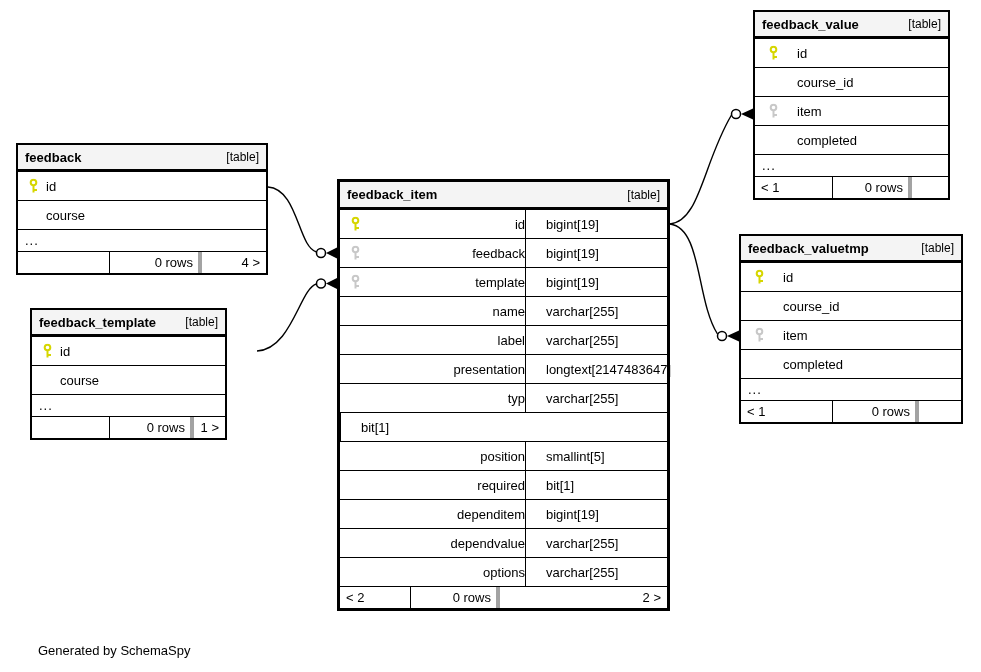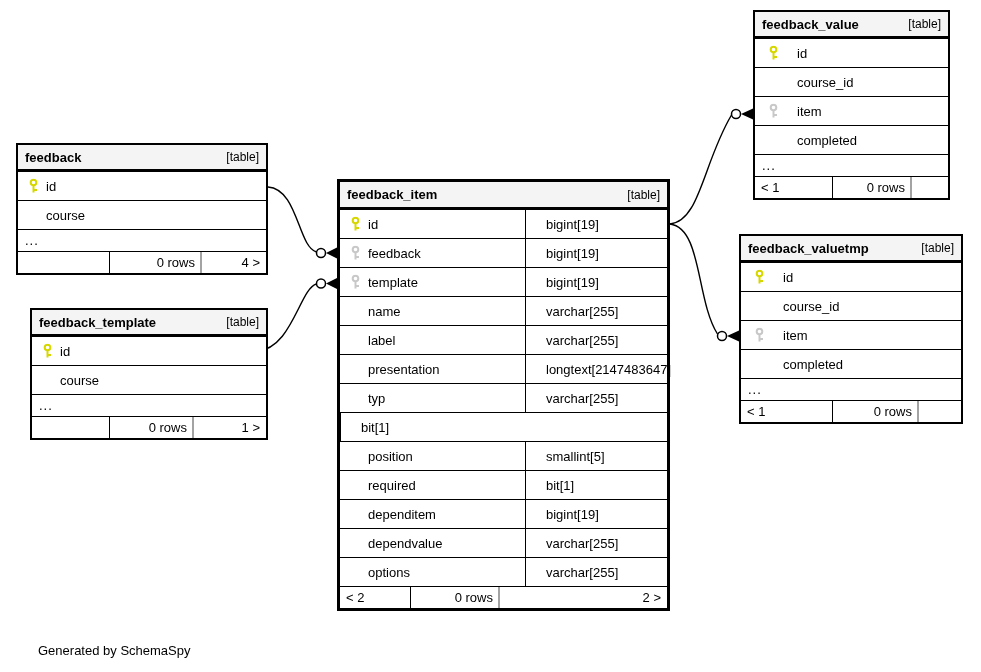--- a/index.html
+++ b/index.html
@@ -3,21 +3,21 @@
 <meta charset="utf-8">
 <style>
   html,body{margin:0;padding:0;background:#ffffff;}
   body{position:relative;width:981px;height:672px;overflow:hidden;
        font-family:"Liberation Sans","DejaVu Sans",sans-serif;color:#000;}
   .wires{position:absolute;left:0;top:0;pointer-events:none;}
   .wire{fill:none;stroke:var(--wire,#000);stroke-width:1.4px;}
   .dot{fill:#fff;stroke:var(--wire,#000);stroke-width:1.5px;}
   .arrow{fill:var(--wire,#000);}
   .tbl{position:absolute;background:#fff;border:2px solid #000;font-size:13px;box-sizing:border-box;}
-  .tbl.focus{border-width:3px;}
+  .tbl.focus{border-width:3px;text-align:right;}
   .thead{background:var(--header-bg,#f4f4f4);border-bottom:2px solid #000;
          display:flex;justify-content:space-between;align-items:center;
          height:26px;padding:8px 7px;box-sizing:border-box;}
   .focus .thead{height:27px;}
   .ttitle{font-weight:bold;font-size:13px;}
   .ttag{font-size:12px;}
   .trow{position:relative;display:flex;align-items:center;height:29px;
         border-top:1px solid #000;box-sizing:border-box;}
   .trow:first-of-type{border-top:none;}
   .key{position:absolute;left:10px;top:50%;transform:translateY(-50%);line-height:0;color:var(--pk-key,#d6d600);}
@@ -26,21 +26,21 @@
   .cname{padding-left:28px;white-space:nowrap;}
   .wide .cname{padding-left:42px;}
   .ncell{width:157px;flex:none;}
   .ctype{flex:1;align-self:stretch;display:flex;align-items:center;
          border-left:1px solid #000;padding-left:20px;white-space:nowrap;}
   .tdots{height:22px;border-top:1px solid #000;box-sizing:border-box;
          padding-left:7px;display:flex;align-items:center;letter-spacing:1px;}
   .tfoot{height:22px;border-top:1px solid #000;display:flex;align-items:stretch;box-sizing:border-box;}
   .tfoot span{display:flex;align-items:center;box-sizing:border-box;white-space:nowrap;}
   .fl{padding-left:6px;justify-content:flex-start;}
-  .fc{border-left:1px solid #000;border-right:2px solid #a3a3a3;justify-content:flex-end;padding-right:5px;}
+  .fc{border-left:1px solid #000;border-right:4px solid #a3a3a3;justify-content:flex-end;padding-right:5px;}
   .fr{flex:1;justify-content:flex-end;padding-right:6px;}
   .note{position:absolute;left:14px;top:643px;font-size:13px;margin-left:24px;}
 </style>
 </head>
 <body>
 
 <svg class="wires" width="981" height="672">
   <g>
     <path class="wire" d="M268,187 C298,189 298,247 316.5,252"></path>
     <circle class="dot" cx="321" cy="253" r="4.5"></circle>
@@ -79,21 +79,21 @@
     <span class="cname">course</span>
   </div>
   <div class="tdots">...</div>
   <div class="tfoot">
     <span class="fl" style="width:91px"></span>
     <span class="fc" style="width:93px">0 rows</span>
     <span class="fr">4 &gt;</span>
   </div>
 </div>
 
-<div class="tbl" style="left:30px;top:308px;width:238px;">
+<div class="tbl" style="left:30px;top:308px;width:197px;">
   <div class="thead">
     <span class="ttitle">feedback_template</span>
     <span class="ttag">[table]</span>
   </div>
   <div class="trow">
     <span class="key pk"><svg width="11" height="15" viewBox="0 0 11 15">
           <circle cx="5.5" cy="4" r="2.8" fill="none" stroke="currentColor" stroke-width="2"></circle>
           <path d="M5.5 6.8 L5.5 14 M5.5 11.5 L9 11.5" fill="none" stroke="currentColor" stroke-width="2"></path>
         </svg></span>
     <span class="cname">id</span>

